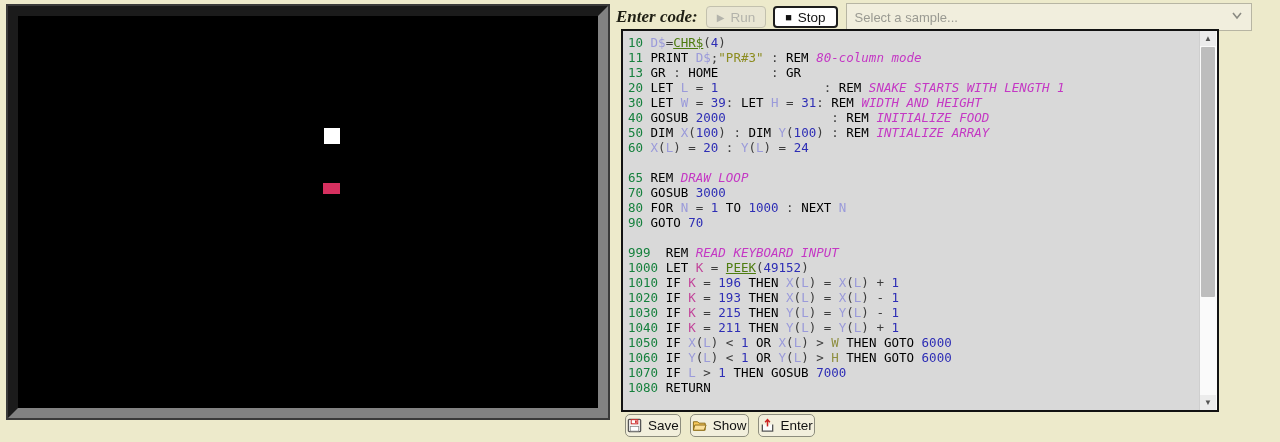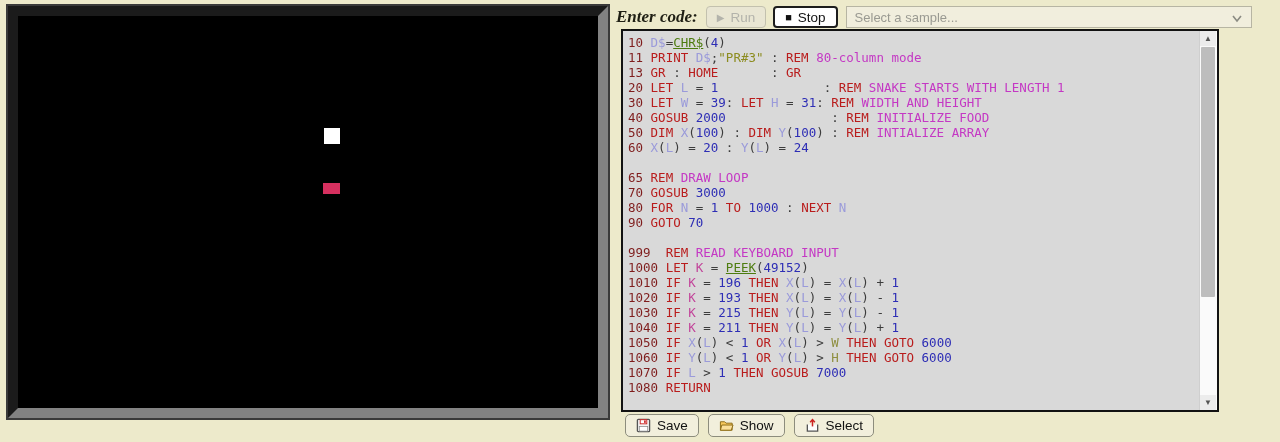--- a/index.html
+++ b/index.html
@@ -31,45 +31,45 @@
   }
   .btn-run{
     background:#e9e6d3;border:1px solid #c3c1ae;color:#b3b3ab;margin-right:7px;
   }
   .btn-run .glyph{font-size:10px;color:#b3b3ab;}
   .btn-stop{
     background:#ffffff;border:2px solid #1d1d1d;color:#111;margin-right:8px;
   }
   .btn-stop .glyph{font-size:11px;color:#111;}
   .sample-select{
-    position:relative;flex:1;height:22px;max-width:406px;
+    position:relative;flex:1;height:28px;max-width:406px;
     background:#f1eedd;border:1px solid #b7b5a3;box-sizing:border-box;
     display:flex;align-items:center;padding:0 8px;color:#9a9a92;font-size:13px;
     cursor:pointer;
   }
   .sample-select .chev{position:absolute;right:8px;top:5px;color:#8a8a82;}
   
   .editor{
     position:absolute;left:621px;top:29px;width:598px;height:383px;
     box-sizing:border-box;background:#d9d9d9;border:2px solid #121212;
   }
   .code{
     position:absolute;left:5px;top:4px;right:19px;bottom:0;overflow:hidden;
     font-family:"DejaVu Sans Mono",monospace;font-size:12.5px;line-height:15px;
     white-space:pre;color:#3c3c3c;
   }
-  .code .ln{color:#7f1d1d;}
-  .code .kw{color:#b91c1c;}
+  .code .ln{color:#15803d;}
+  .code .kw{color:#000000;}
   .code .v{color:#9a9ada;}
   .code .k{color:#c2459a;}
   .code .wh{color:#8f8f40;}
   .code .fn{color:#4d7c0f;text-decoration:underline;}
   .code .num{color:#2d2db5;}
   .code .str{color:#8c8c1f;}
-  .code .cm{color:#c438c4;}
+  .code .cm{color:#c438c4;font-style:italic;}
   .code .op{color:#3c3c3c;}
   .scrollbar{
     position:absolute;right:0;top:0;bottom:0;width:17px;
     background:#fafafa;border-left:1px solid #cfcfcf;
   }
   .sb-btn{
     position:absolute;left:0;width:16px;height:15px;background:#ececec;
     display:flex;align-items:center;justify-content:center;
     font-size:8px;color:#555;cursor:pointer;
   }
@@ -79,21 +79,21 @@
     position:absolute;left:1px;top:16px;width:14px;height:250px;
     background:#bdbdbd;border-radius:1px;cursor:pointer;
   }
   
   .actions{
     position:absolute;left:625px;top:414px;display:flex;gap:9px;align-items:center;
   }
   .act-btn{
     display:inline-flex;align-items:center;gap:6px;height:23px;
     background:#f2efdc;border:1px solid #8d8d7d;border-radius:5px;
-    padding:0 10px;font-size:13.5px;color:#111;cursor:pointer;white-space:nowrap;
+    padding:0 1px;font-size:13.5px;color:#111;cursor:pointer;white-space:nowrap;
   }
   .icon-svg{display:inline-block;width:15px;height:15px;}
 </style>
 </head>
 <body>
 
 <div class="screen" id="screen">
     <div class="px" style="left: 306px; top: 112px; width: 16px; height: 16px; background: rgb(255, 255, 255);"></div>
     <div class="px" style="left: 305px; top: 167px; width: 17px; height: 11px; background: rgb(214, 48, 95);"></div>
   </div>
@@ -145,15 +145,15 @@
       <path d="M3 7.5 L15 7.5 L13 13 L1.5 13 Z" fill="#fbe09a" stroke="#8a6a14" stroke-width="1"></path>
     </svg>
     <span>Show</span>
   </button>
   <button class="act-btn">
     <svg class="icon-svg" viewBox="0 0 16 16">
       <path d="M2.5 7 L2.5 14 L13.5 14 L13.5 7" fill="#fdfdfd" stroke="#555" stroke-width="1.4"></path>
       <path d="M8 2 L8 9" stroke="#c22" stroke-width="1.6"></path>
       <path d="M5.5 4.5 L8 1.8 L10.5 4.5" fill="none" stroke="#c22" stroke-width="1.6"></path>
     </svg>
-    <span>Select</span>
+    <span>Enter</span>
   </button>
 </div>
 
 </body></html>

